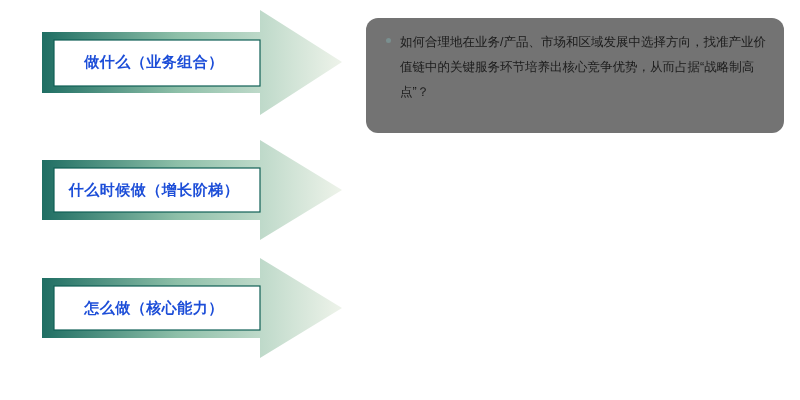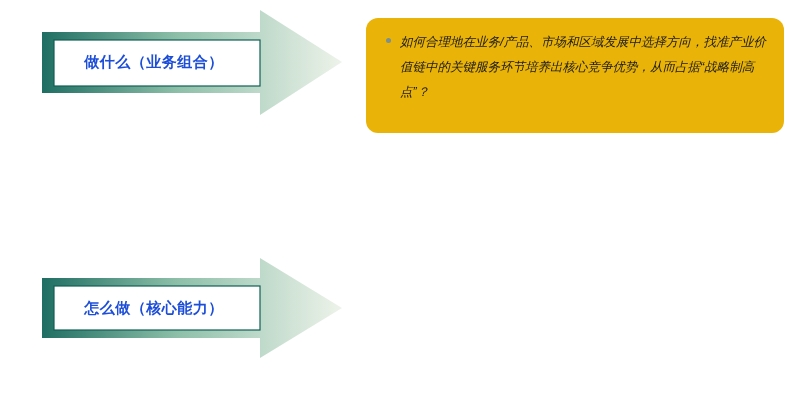--- a/index.html
+++ b/index.html
@@ -52,25 +52,24 @@
     font-weight: bold;
     color: #1d4ed8;
     letter-spacing: 0.5px;
     box-sizing: border-box;
     padding-right: 6px;
   }
 
   
   .callout {
     position: absolute;
-    background: #eab308;
+    background: #737373;
     border-radius: 12px;
     box-sizing: border-box;
     padding: 12px 16px 12px 18px;
-    font-style: italic;
   }
   .callout-1 { left: 366px; top: 8px;   width: 418px; height: 115px; }
   .callout-2 { left: 366px; top: 141px; width: 418px; height: 100px; }
 
   .bullet-item {
     position: relative;
     padding-left: 16px;
     font-size: 12.5px;
     line-height: 22px;
     color: #1b1b1b;
@@ -112,20 +111,34 @@
       <div class="arrow-label" style="height:105px;width:230px;">做什么（业务组合）</div>
     </div>
 
     <div class="callout callout-1">
       <div class="bullet-item tall">如何合理地在业务/产品、市场和区域发展中选择方向，找准产业价值链中的关键服务环节培养出核心竞争优势，从而占据“战略制高点”？</div>
     </div>
   </div>
 
   <div class="row row-2">
 
+    <div class="arrow-wrap">
+      <svg class="arrow" width="300" height="100" viewBox="0 0 300 100">
+        <defs>
+          <linearGradient id="grad2" x1="0" y1="0" x2="1" y2="0">
+            <stop offset="0%" stop-color="#1f6e63"></stop>
+            <stop offset="45%" stop-color="#8dbfa8"></stop>
+            <stop offset="100%" stop-color="#eef3ea"></stop>
+          </linearGradient>
+        </defs>
+        <polygon points="0,20 218,20 218,0 300,50 218,100 218,80 0,80" fill="url(#grad2)"></polygon>
+        <rect x="12" y="28" width="206" height="44" fill="#ffffff" stroke="#0f5f55" stroke-width="1.2"></rect>
+      </svg>
+      <div class="arrow-label" style="height:100px;width:230px;">什么时候做（增长阶梯）</div>
+    </div>
 
   </div>
 
   <div class="row row-3">
 
     <div class="arrow-wrap">
       <svg class="arrow" width="300" height="100" viewBox="0 0 300 100">
         <defs>
           <linearGradient id="grad3" x1="0" y1="0" x2="1" y2="0">
             <stop offset="0%" stop-color="#1f6e63"></stop>

